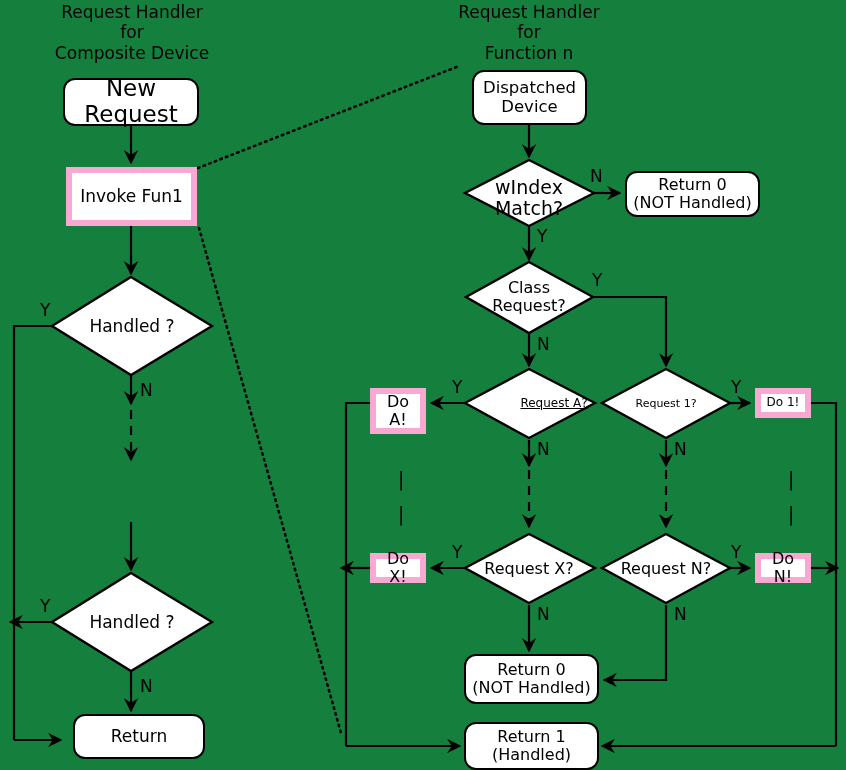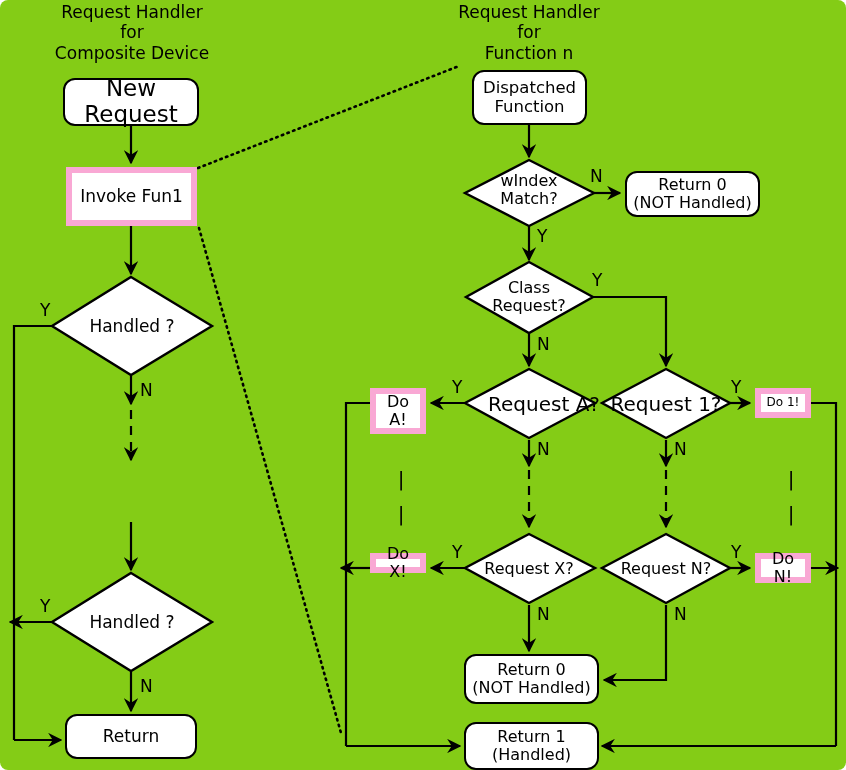--- a/index.html
+++ b/index.html
@@ -1,18 +1,18 @@
 <!DOCTYPE html>
 <html><head>
 <meta charset="utf-8">
 <title>Request Handler Flowchart</title>
 <style>
   html,body{margin:0;padding:0;background:#ffffff;}
   body{width:846px;height:770px;font-family:"DejaVu Sans",sans-serif;color:#000;}
-  #stage{position:relative;width:846px;height:770px;overflow:hidden;background:#84cc16;border-radius:8px;}
+  #stage{position:relative;width:846px;height:770px;overflow:hidden;background:#15803d;}
   svg#wires{position:absolute;left:0;top:0;width:846px;height:770px;}
   .node{position:absolute;box-sizing:border-box;display:flex;align-items:center;justify-content:center;
         text-align:center;line-height:1.12;color:#000;background:#fff;}
   .rect{border:6px solid #f9a8d4;}
   .round{border:2.5px solid #000;border-radius:12px;}
   .title{position:absolute;text-align:center;line-height:1.2;white-space:pre-line;font-size:17px;}
   .diamond-label{position:absolute;display:flex;align-items:center;justify-content:center;
         text-align:center;line-height:1.1;pointer-events:none;}
   .branch{position:absolute;font-size:17px;line-height:1;}
   .vdots{position:absolute;font-size:20px;line-height:1;letter-spacing:0;}
@@ -119,34 +119,34 @@
   <div class="branch" style="left:40px;top:302px;">Y</div>
   <div class="branch" style="left:140px;top:382px;">N</div>
 
 
   <div class="diamond-label" style="left:72px;top:606px;width:120px;height:32px;font-size:17px;">
     <span>Handled ?</span>
   </div>
   <div class="branch" style="left:40px;top:598px;">Y</div>
   <div class="branch" style="left:140px;top:678px;">N</div>
 
-  <div class="node round" style="left:65px;top:714px;width:132px;height:45px;font-size:17px;">
+  <div class="node round" style="left:73px;top:714px;width:132px;height:45px;font-size:17px;">
     <span>Return</span>
   </div>
 
   <div class="title" style="left:413px;top:2px;width:232px;">Request Handler
 for
 Function n</div>
 
   <div class="node round" style="left:472px;top:70px;width:115px;height:55px;font-size:16.5px;">
     <span style="white-space:pre-line;">Dispatched
-Function</span>
-  </div>
-
-  <div class="diamond-label" style="left:474px;top:168px;width:110px;height:44px;font-size:16px;">
+Device</span>
+  </div>
+
+  <div class="diamond-label" style="left:474px;top:176px;width:110px;height:44px;font-size:19px;">
     <span style="white-space:pre-line;">wIndex
 Match?</span>
   </div>
   <div class="branch" style="left:590px;top:168px;">N</div>
   <div class="branch" style="left:537px;top:228px;">Y</div>
 
   <div class="node round" style="left:625px;top:171px;width:135px;height:46px;font-size:16px;">
     <span style="white-space:pre-line;">Return 0
 (NOT Handled)</span>
   </div>
@@ -154,41 +154,41 @@
   <div class="diamond-label" style="left:474px;top:275px;width:110px;height:44px;font-size:16px;">
     <span style="white-space:pre-line;">Class
 Request?</span>
   </div>
   <div class="branch" style="left:592px;top:272px;">Y</div>
   <div class="branch" style="left:537px;top:336px;">N</div>
 
   <div class="node rect" style="left:370px;top:388px;width:56px;height:46px;font-size:16px;">
     <span>Do A!</span>
   </div>
-  <div class="diamond-label" style="left:488px;top:392px;width:112px;height:24px;font-size:20px;">
+  <div class="diamond-label" style="left:498px;top:392px;width:112px;height:24px;font-size:12px;text-decoration:underline;">
     <span>Request A?</span>
   </div>
   <div class="branch" style="left:452px;top:379px;">Y</div>
   <div class="branch" style="left:537px;top:441px;">N</div>
 
-  <div class="diamond-label" style="left:610px;top:392px;width:112px;height:24px;font-size:20px;">
+  <div class="diamond-label" style="left:610px;top:392px;width:112px;height:24px;font-size:11px;">
     <span>Request 1?</span>
   </div>
   <div class="branch" style="left:731px;top:379px;">Y</div>
   <div class="branch" style="left:674px;top:441px;">N</div>
   <div class="node rect" style="left:755px;top:388px;width:56px;height:30px;font-size:12px;">
     <span>Do 1!</span>
   </div>
 
   <div class="vdots" style="left:394px;top:462px;width:14px;white-space:pre-line;line-height:1.75;text-align:center;">|
 |</div>
   <div class="vdots" style="left:784px;top:462px;width:14px;white-space:pre-line;line-height:1.75;text-align:center;">|
 |</div>
 
-  <div class="node rect" style="left:370px;top:553px;width:56px;height:20px;font-size:16px;">
+  <div class="node rect" style="left:370px;top:553px;width:56px;height:30px;font-size:16px;">
     <span>Do X!</span>
   </div>
   <div class="diamond-label" style="left:473px;top:557px;width:112px;height:24px;font-size:16px;">
     <span>Request X?</span>
   </div>
   <div class="branch" style="left:452px;top:544px;">Y</div>
   <div class="branch" style="left:537px;top:606px;">N</div>
 
   <div class="diamond-label" style="left:610px;top:557px;width:112px;height:24px;font-size:16px;">
     <span>Request N?</span>

